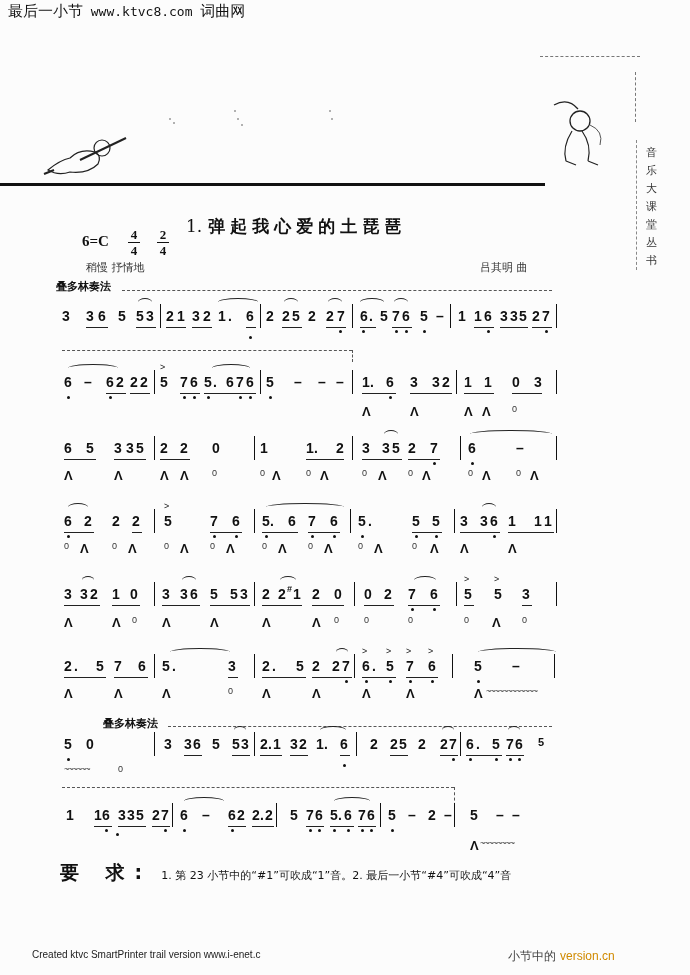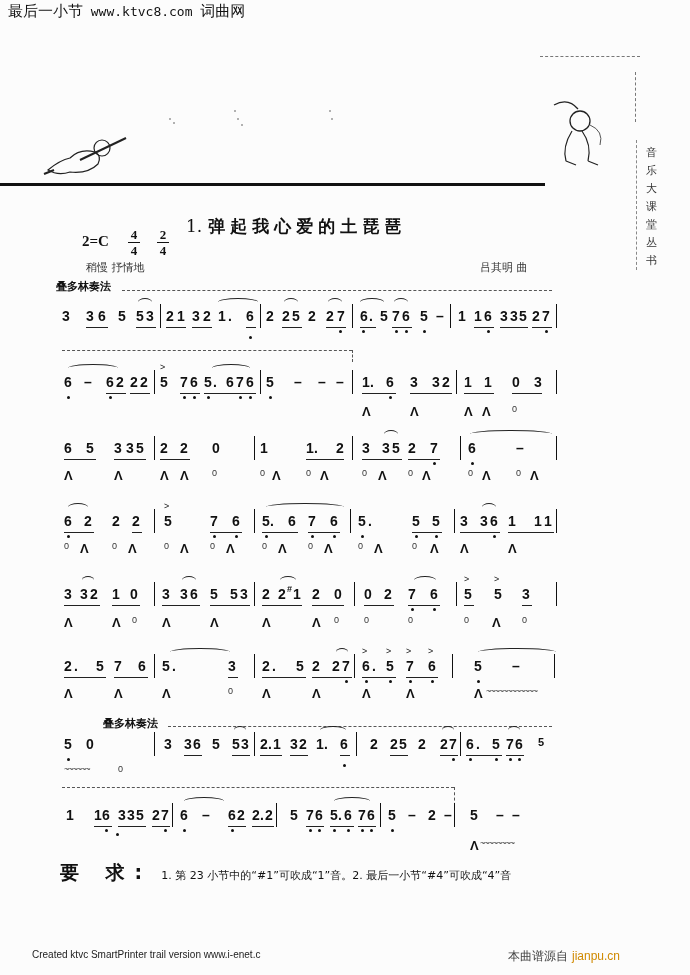--- a/index.html
+++ b/index.html
@@ -97,21 +97,21 @@
   <circle cx="32" cy="26" r="10" fill="none" stroke="#222" stroke-width="1.3"></circle>
   <path d="M24 36 Q14 52 18 66 M34 36 Q44 50 40 66 M18 66 L28 70 M40 66 L50 70" fill="none" stroke="#222" stroke-width="1.2"></path>
   <path d="M42 30 Q56 36 52 50" fill="none" stroke="#555" stroke-width="1"></path>
 </svg>
 
 <div class="heavy-rule"></div>
 
 <div class="title">
   <span class="num">1.</span><span>弹起我心爱的土琵琶</span>
 </div>
-<div class="key">2=C</div>
+<div class="key">6=C</div>
 <div class="timesig" style="left:128px">
   <div>4</div>
   <div class="bar"></div>
   <div>4</div>
 </div>
 <div class="timesig" style="left:157px">
   <div>2</div>
   <div class="bar"></div>
   <div>4</div>
 </div>
@@ -635,14 +635,14 @@
     <span class="z" style="left:424px;letter-spacing:-1px">~~~~~~~~</span>
 </div>
 
 <div class="requirement">
   <span class="label">要 求:</span>
   <span class="text">1. 第 23 小节中的“#1”可吹成“1”音。2. 最后一小节“#4”可吹成“4”音</span>
 </div>
 
 <div class="footer-left">Created ktvc SmartPrinter trail version www.i-enet.c</div>
 <div class="footer-right">
-  <span>本曲谱源自</span><span class="brand">jianpu.cn</span>
+  <span>小节中的</span><span class="brand">version.cn</span>
 </div>
 
 </body></html>

